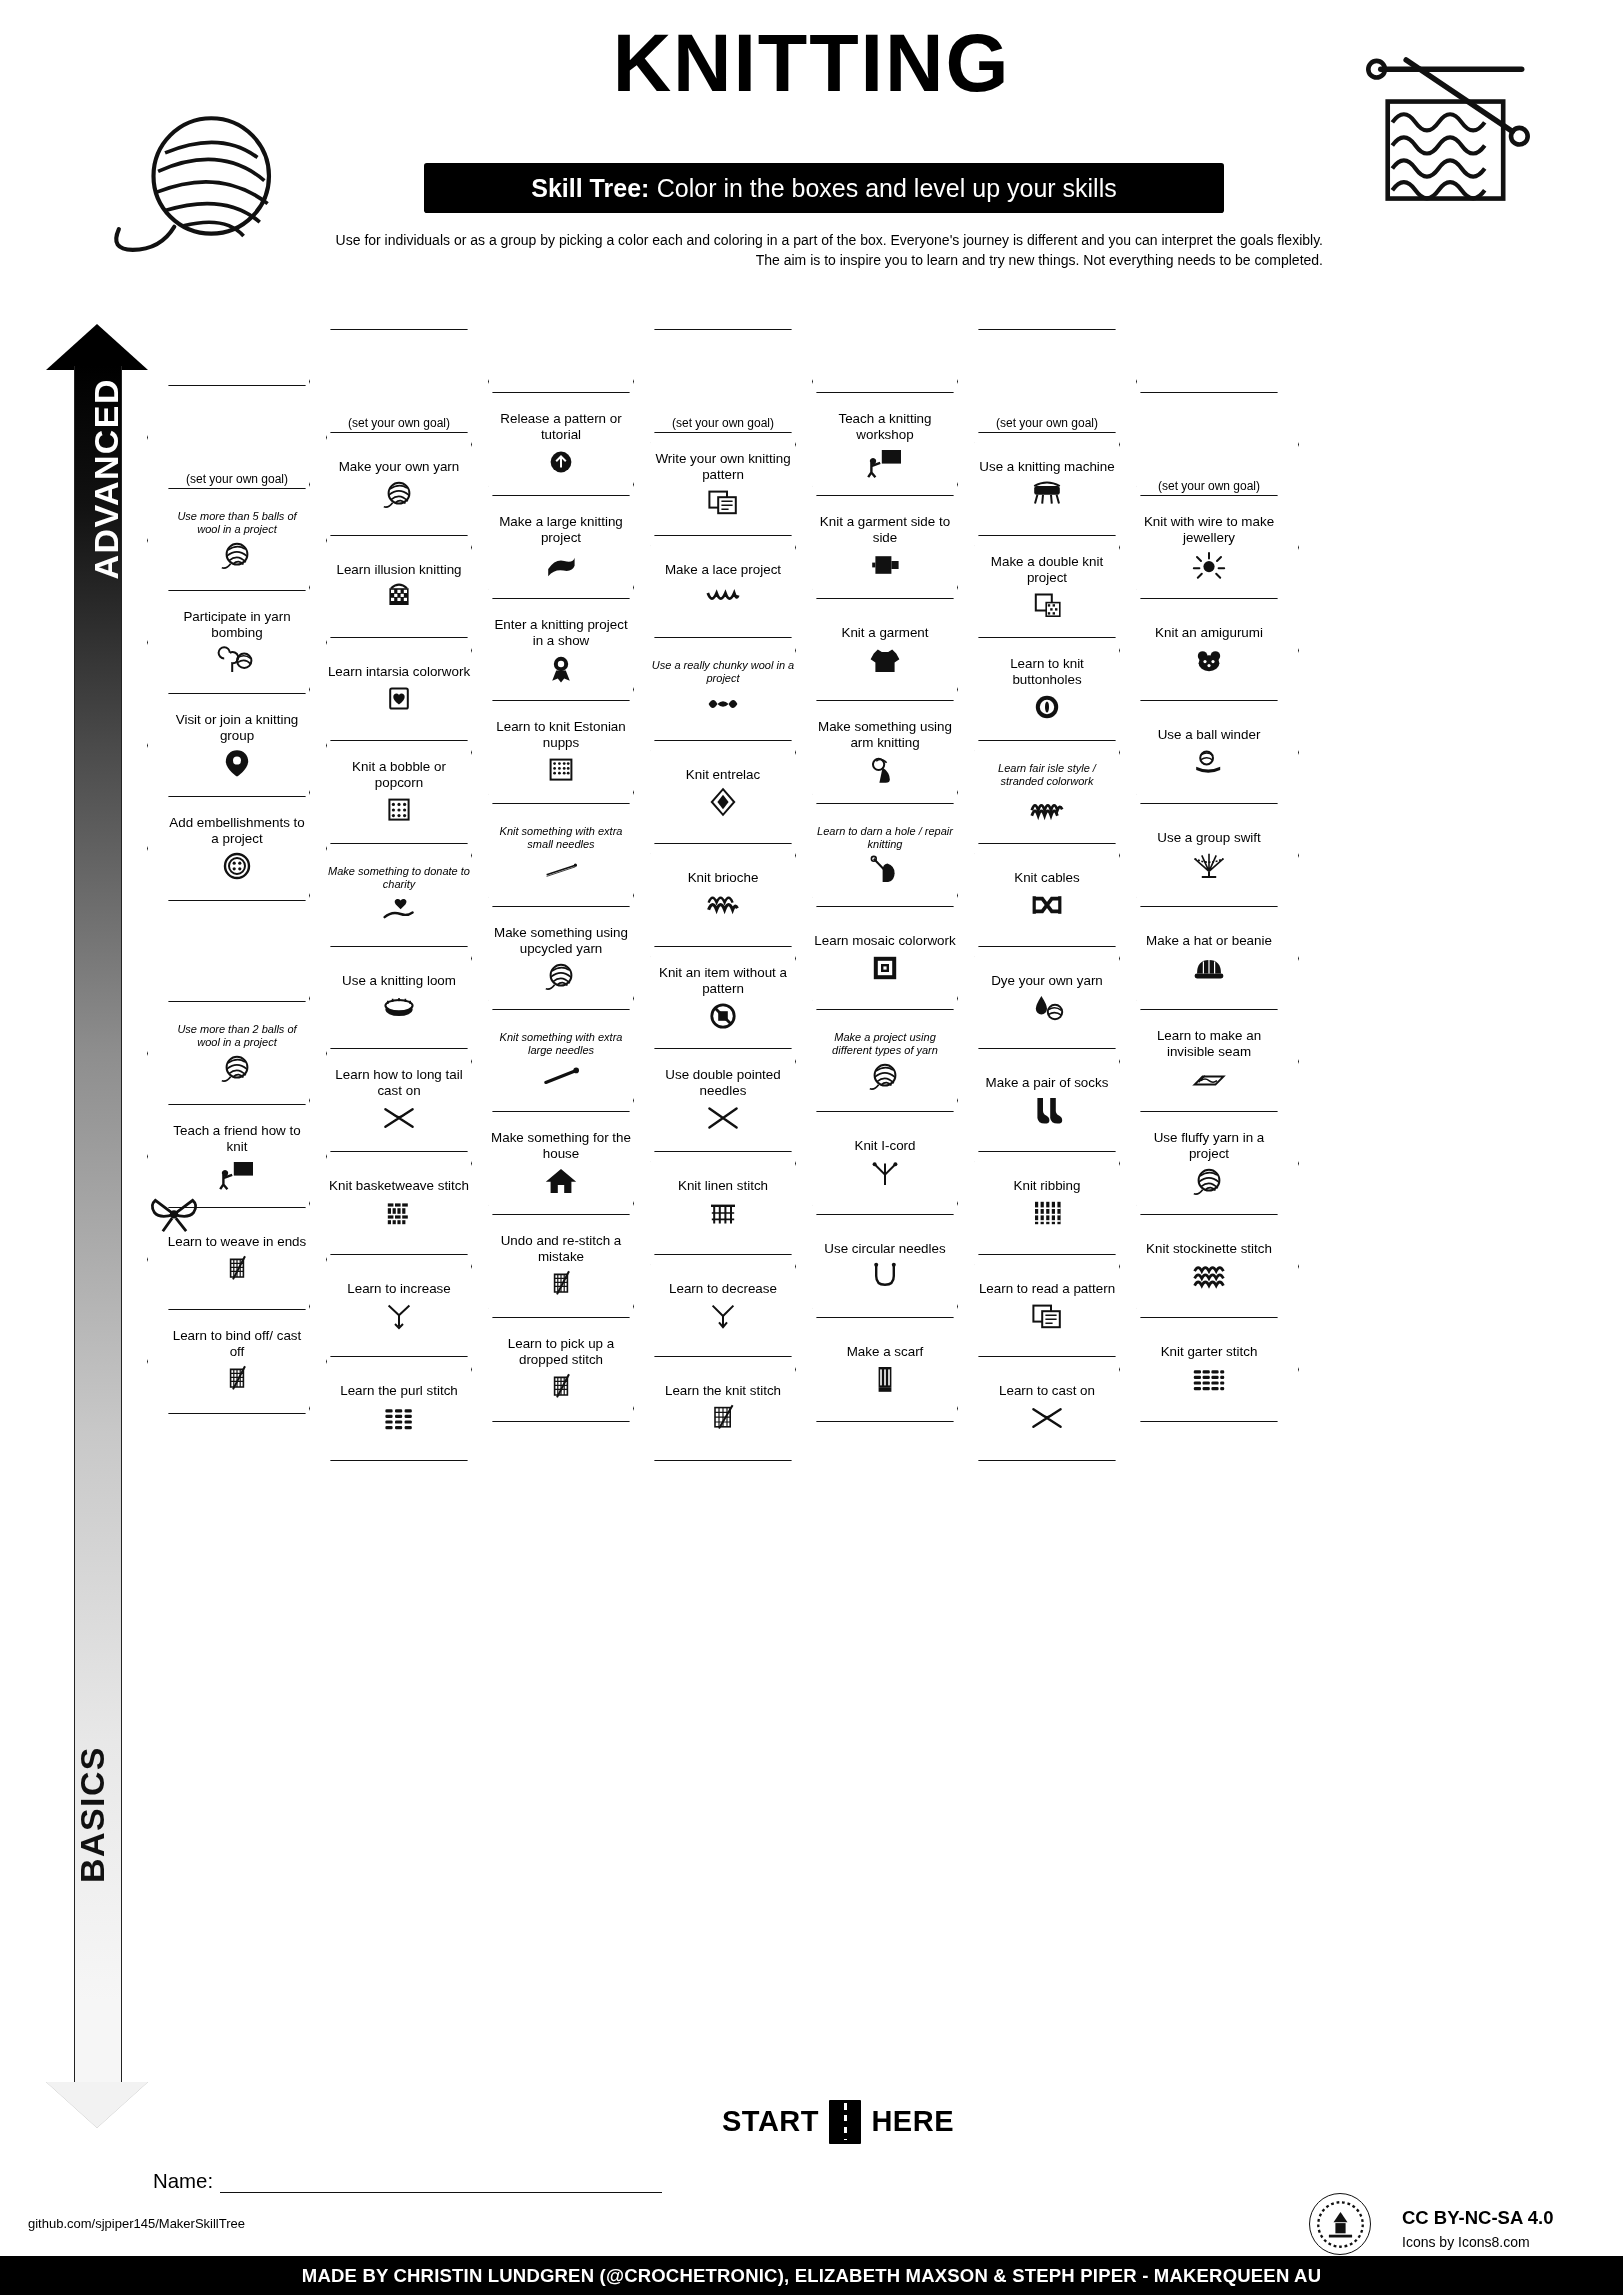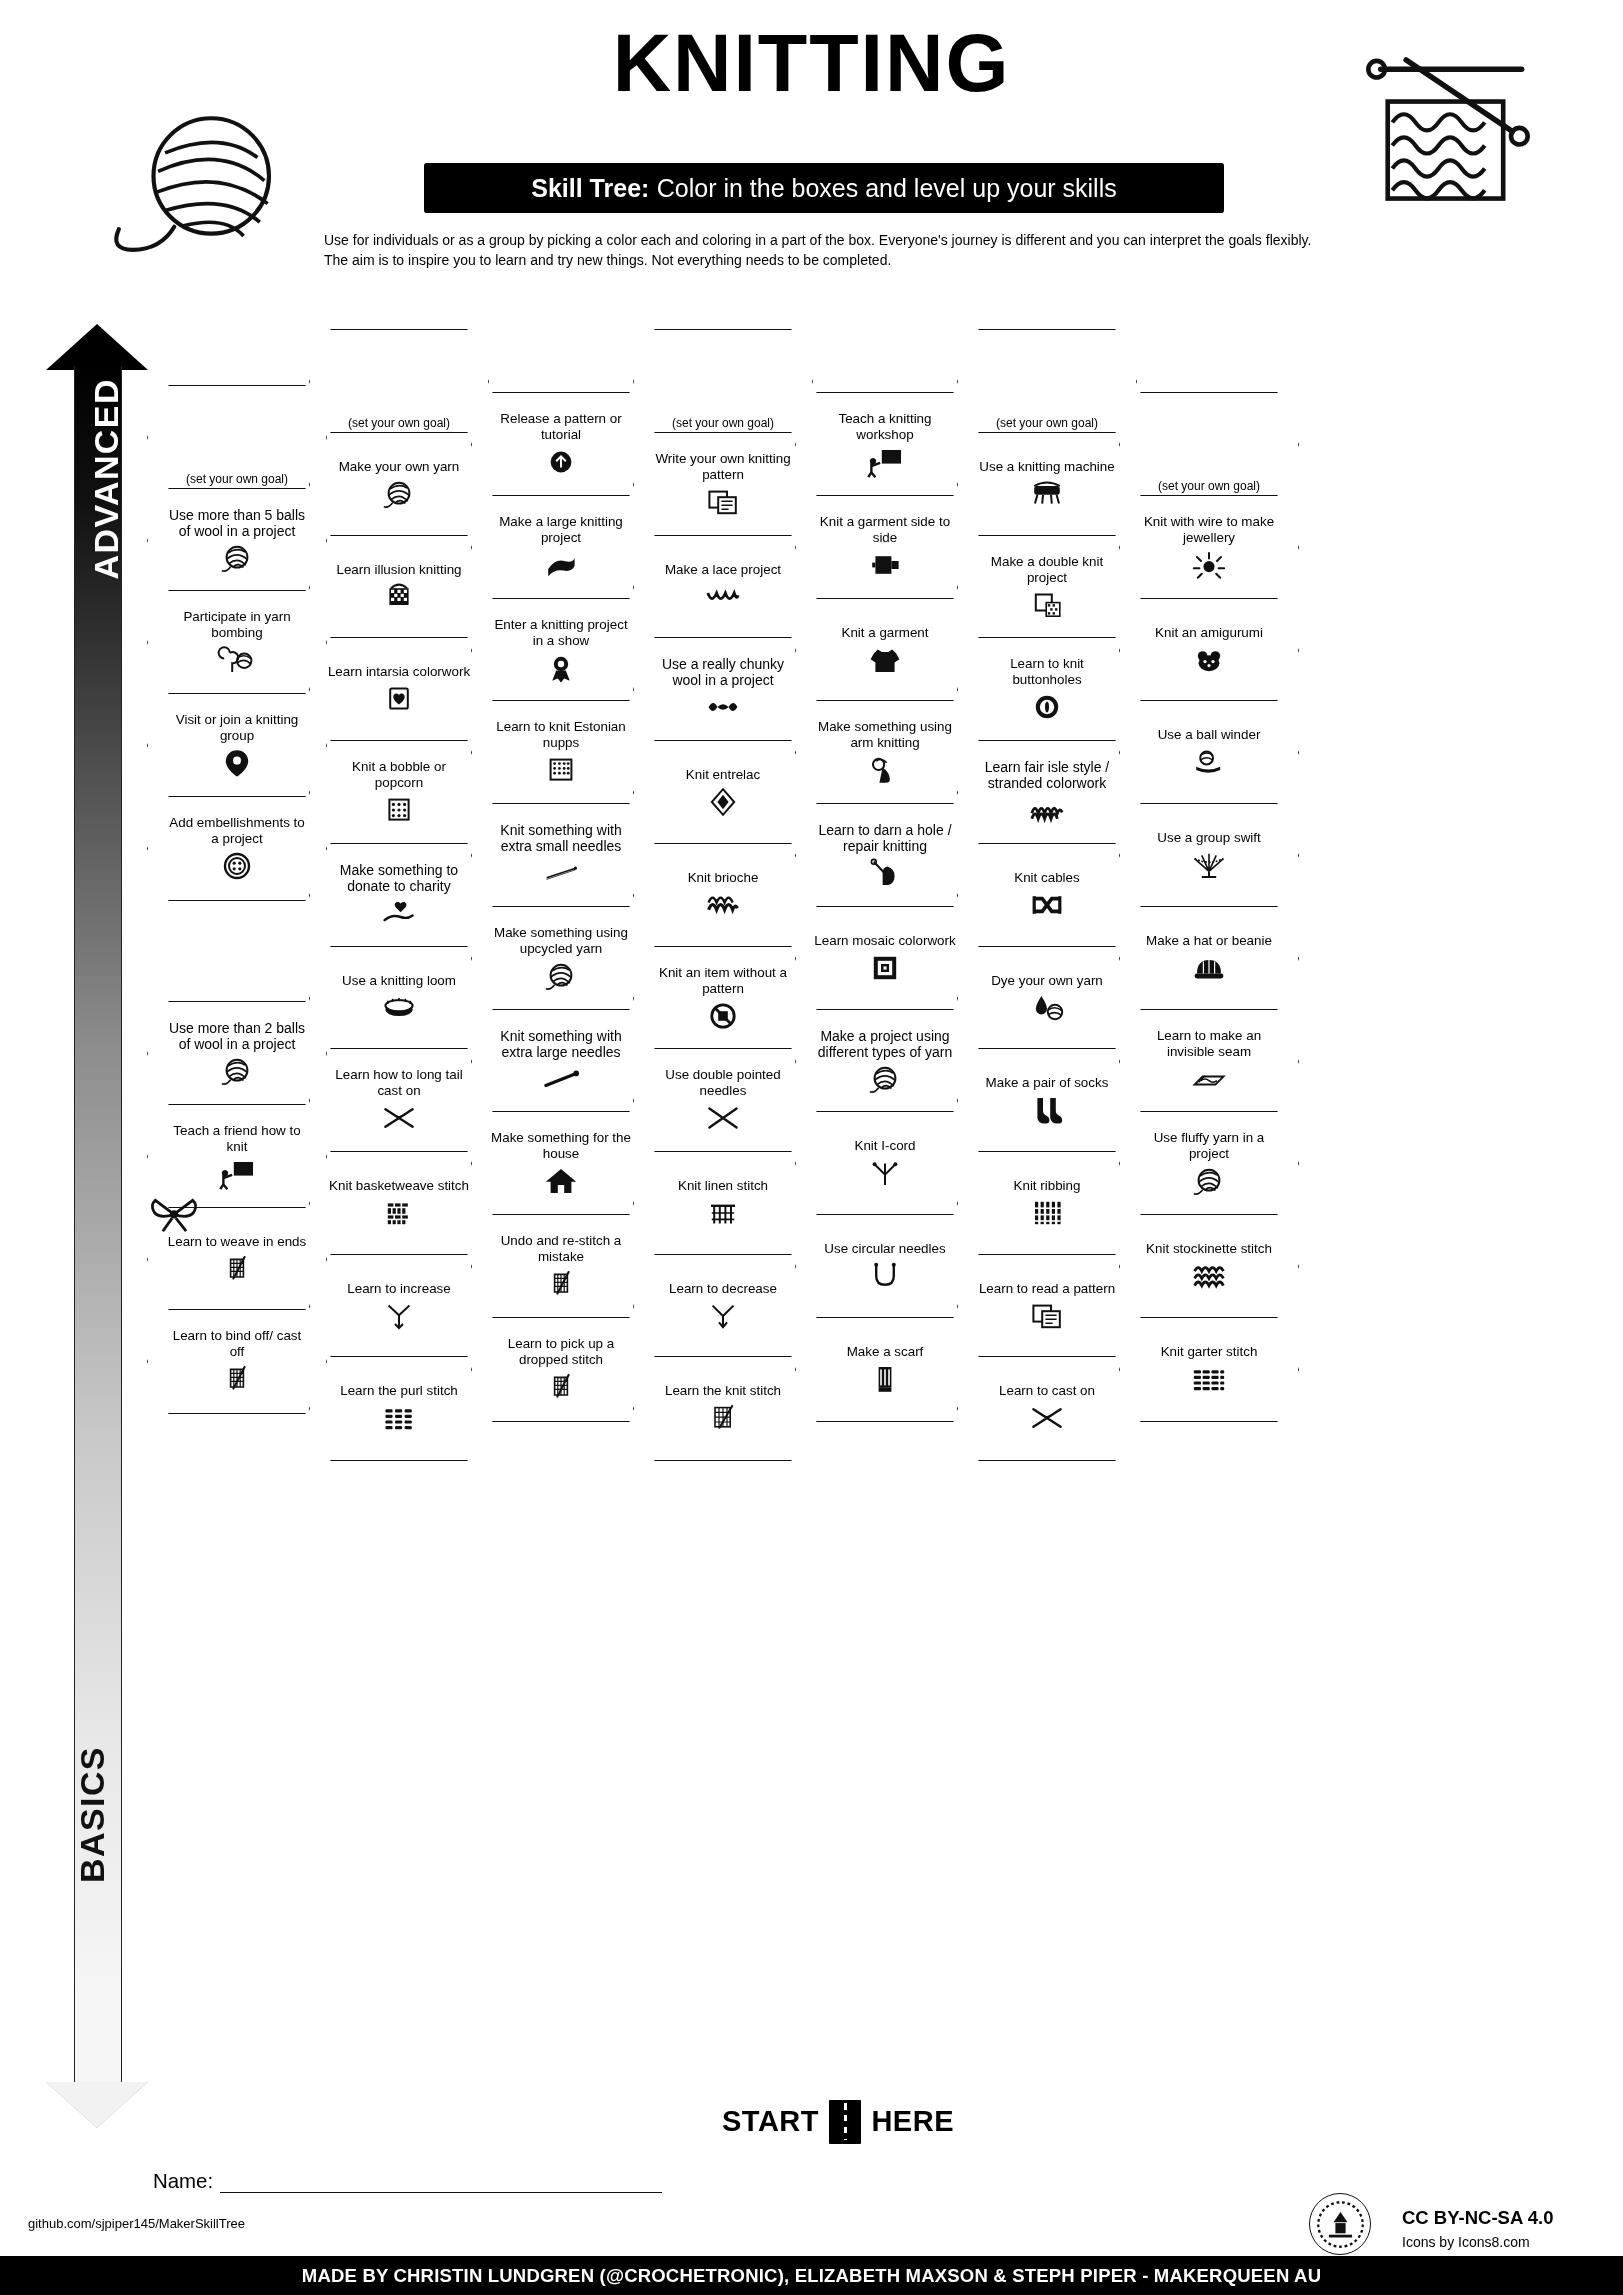--- a/index.html
+++ b/index.html
@@ -4,21 +4,21 @@
 <style>
   html,body{margin:0;padding:0;background:#fff;}
   body{font-family:"Liberation Sans",sans-serif;color:#000;}
   #page{position:relative;width:1623px;height:2295px;overflow:hidden;background:#fff;}
 
   
   #title{position:absolute;left:0;top:23px;width:1623px;text-align:center;font-size:81px;font-weight:bold;letter-spacing:1.9px;line-height:1;}
   #subtitle-box{position:absolute;left:424px;top:163px;width:800px;height:50px;background:#000;color:#fff;display:flex;align-items:center;justify-content:center;border-radius:2.8px;}
   #subtitle-box .st1{font-size:25px;font-weight:bold;margin-right:7.4px;}
   #subtitle-box .st2{font-size:25px;}
-  #intro{position:absolute;left:324px;top:231px;width:999px;text-align:left;font-size:14px;line-height:1.42;}
+  #intro{position:absolute;left:324px;top:231px;width:999px;text-align:right;font-size:14px;line-height:1.42;}
 
   
   #yarnball{position:absolute;left:105px;top:111px;}
   #needles{position:absolute;left:1360px;top:46px;}
 
   
   #axis{position:absolute;left:46px;top:324px;width:102px;height:1804px;}
   #axis .arrowbody{position:absolute;left:28px;top:42px;width:46px;height:1721px;
      background:linear-gradient(to bottom,#000 0%,#111 8%,#4a4a4a 22%,#8e8e8e 40%,#c8c8c8 62%,#e8e8e8 80%,#f6f6f6 95%);
      border:1.4px solid #222;border-top:none;border-bottom:none;}
@@ -30,21 +30,21 @@
      transform:rotate(-90deg);transform-origin:center;letter-spacing:1.4px;}
 
   
   #grid{position:absolute;left:0;top:0;width:1623px;height:2295px;}
   .hex{position:absolute;width:180px;height:105px;box-sizing:border-box;}
   .hex .shape{position:absolute;inset:0;
      background:#fff;border:1.9px solid #111;
      clip-path:polygon(12% 0%, 88% 0%, 100% 50%, 88% 100%, 12% 100%, 0% 50%);}
   .hex .inner{position:absolute;inset:0;display:flex;flex-direction:column;align-items:center;justify-content:center;text-align:center;padding:3.7px 18.5px;box-sizing:border-box;}
   .hex .txt{font-size:13.4px;line-height:1.18;}
-  .hex.small .txt{font-size:14px;}
+  .hex.small .txt{font-size:11px;font-style:italic;}
   .hex .ico{margin-top:2.8px;line-height:0;}
   .hex.goal .txt{font-size:12px;}
   .hex.empty .inner{justify-content:flex-end;padding-top:20px;}
 
   
   #startrow{position:absolute;left:662px;top:2096px;width:352px;height:51px;display:flex;align-items:center;justify-content:center;gap:10.2px;}
   #startrow .word{font-size:29px;font-weight:bold;letter-spacing:0.5px;}
   #roadicon{width:32px;height:44px;background:#000;position:relative;border-radius:0.9px;}
   #roadicon:after{content:"";position:absolute;left:14.3px;top:3.7px;width:3.7px;height:37px;
      background:repeating-linear-gradient(to bottom,#fff 0 6.5px,#000 6.5px 12px);}

